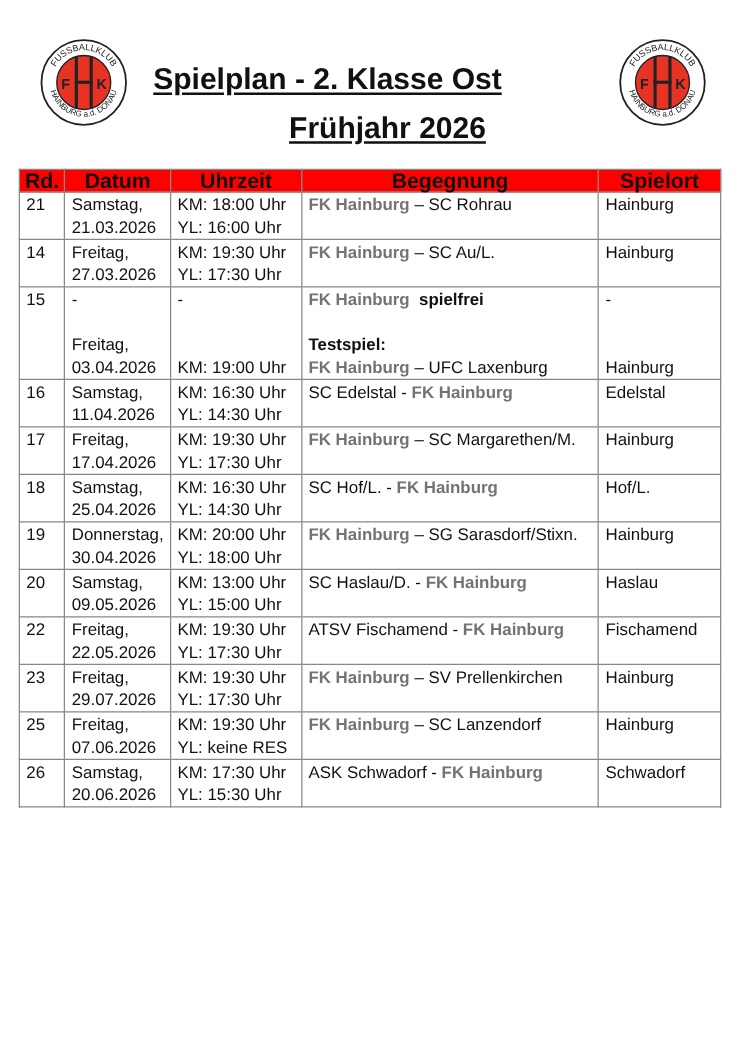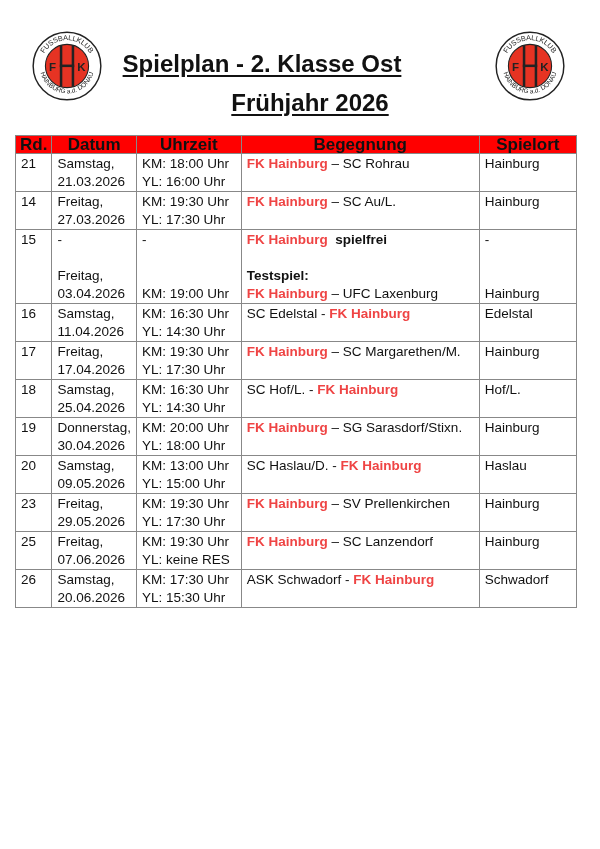--- a/index.html
+++ b/index.html
@@ -13,21 +13,21 @@
            text-underline-offset:3px; }
   .title1 { top:50px; }
   .title2 { top:89px;margin-left:48px; }
   table.sched { position:absolute; left:15px; top:135px; width:562px;
                 border-collapse:collapse; font-size:13.5px; }
   table.sched th { background:#ff0000; color:#111; font-weight:bold; height:17px;
                    padding:0 4px; border:1px solid #888; font-size:17px; line-height:17px; }
   table.sched td { border:1px solid #888; padding:1px 5px 0 5px; vertical-align:top;
                    line-height:18px; }
   th.c-rd { text-align:left; }
-  .red { color:#ef4444; font-weight:bold; }
+  .red { color:#737373; font-weight:bold; }
   .bold { font-weight:bold; }
   col.w-rd { width:33px; }
   col.w-dt { width:84px; }
   col.w-tm { width:106px; }
   col.w-bg { width:241px; }
   col.w-ort { width:98px; }
   .gap { height:18px; }
 </style>
 </head>
 <body>
@@ -192,24 +192,37 @@
           <div>09.05.2026</div>
         </td>
         <td>
           <div>KM: 13:00 Uhr</div>
           <div>YL: 15:00 Uhr</div>
         </td>
         <td><span>SC Haslau/D.</span><span> - </span><span class="red">FK Hainburg</span></td>
         <td><span>Haslau</span></td>
       </tr>
       <tr>
+        <td><span>22</span></td>
+        <td>
+          <div>Freitag,</div>
+          <div>22.05.2026</div>
+        </td>
+        <td>
+          <div>KM: 19:30 Uhr</div>
+          <div>YL: 17:30 Uhr</div>
+        </td>
+        <td><span>ATSV Fischamend</span><span> - </span><span class="red">FK Hainburg</span></td>
+        <td><span>Fischamend</span></td>
+      </tr>
+      <tr>
         <td><span>23</span></td>
         <td>
           <div>Freitag,</div>
-          <div>29.05.2026</div>
+          <div>29.07.2026</div>
         </td>
         <td>
           <div>KM: 19:30 Uhr</div>
           <div>YL: 17:30 Uhr</div>
         </td>
         <td><span class="red">FK Hainburg</span><span> – </span><span>SV Prellenkirchen</span></td>
         <td><span>Hainburg</span></td>
       </tr>
       <tr>
         <td><span>25</span></td>

